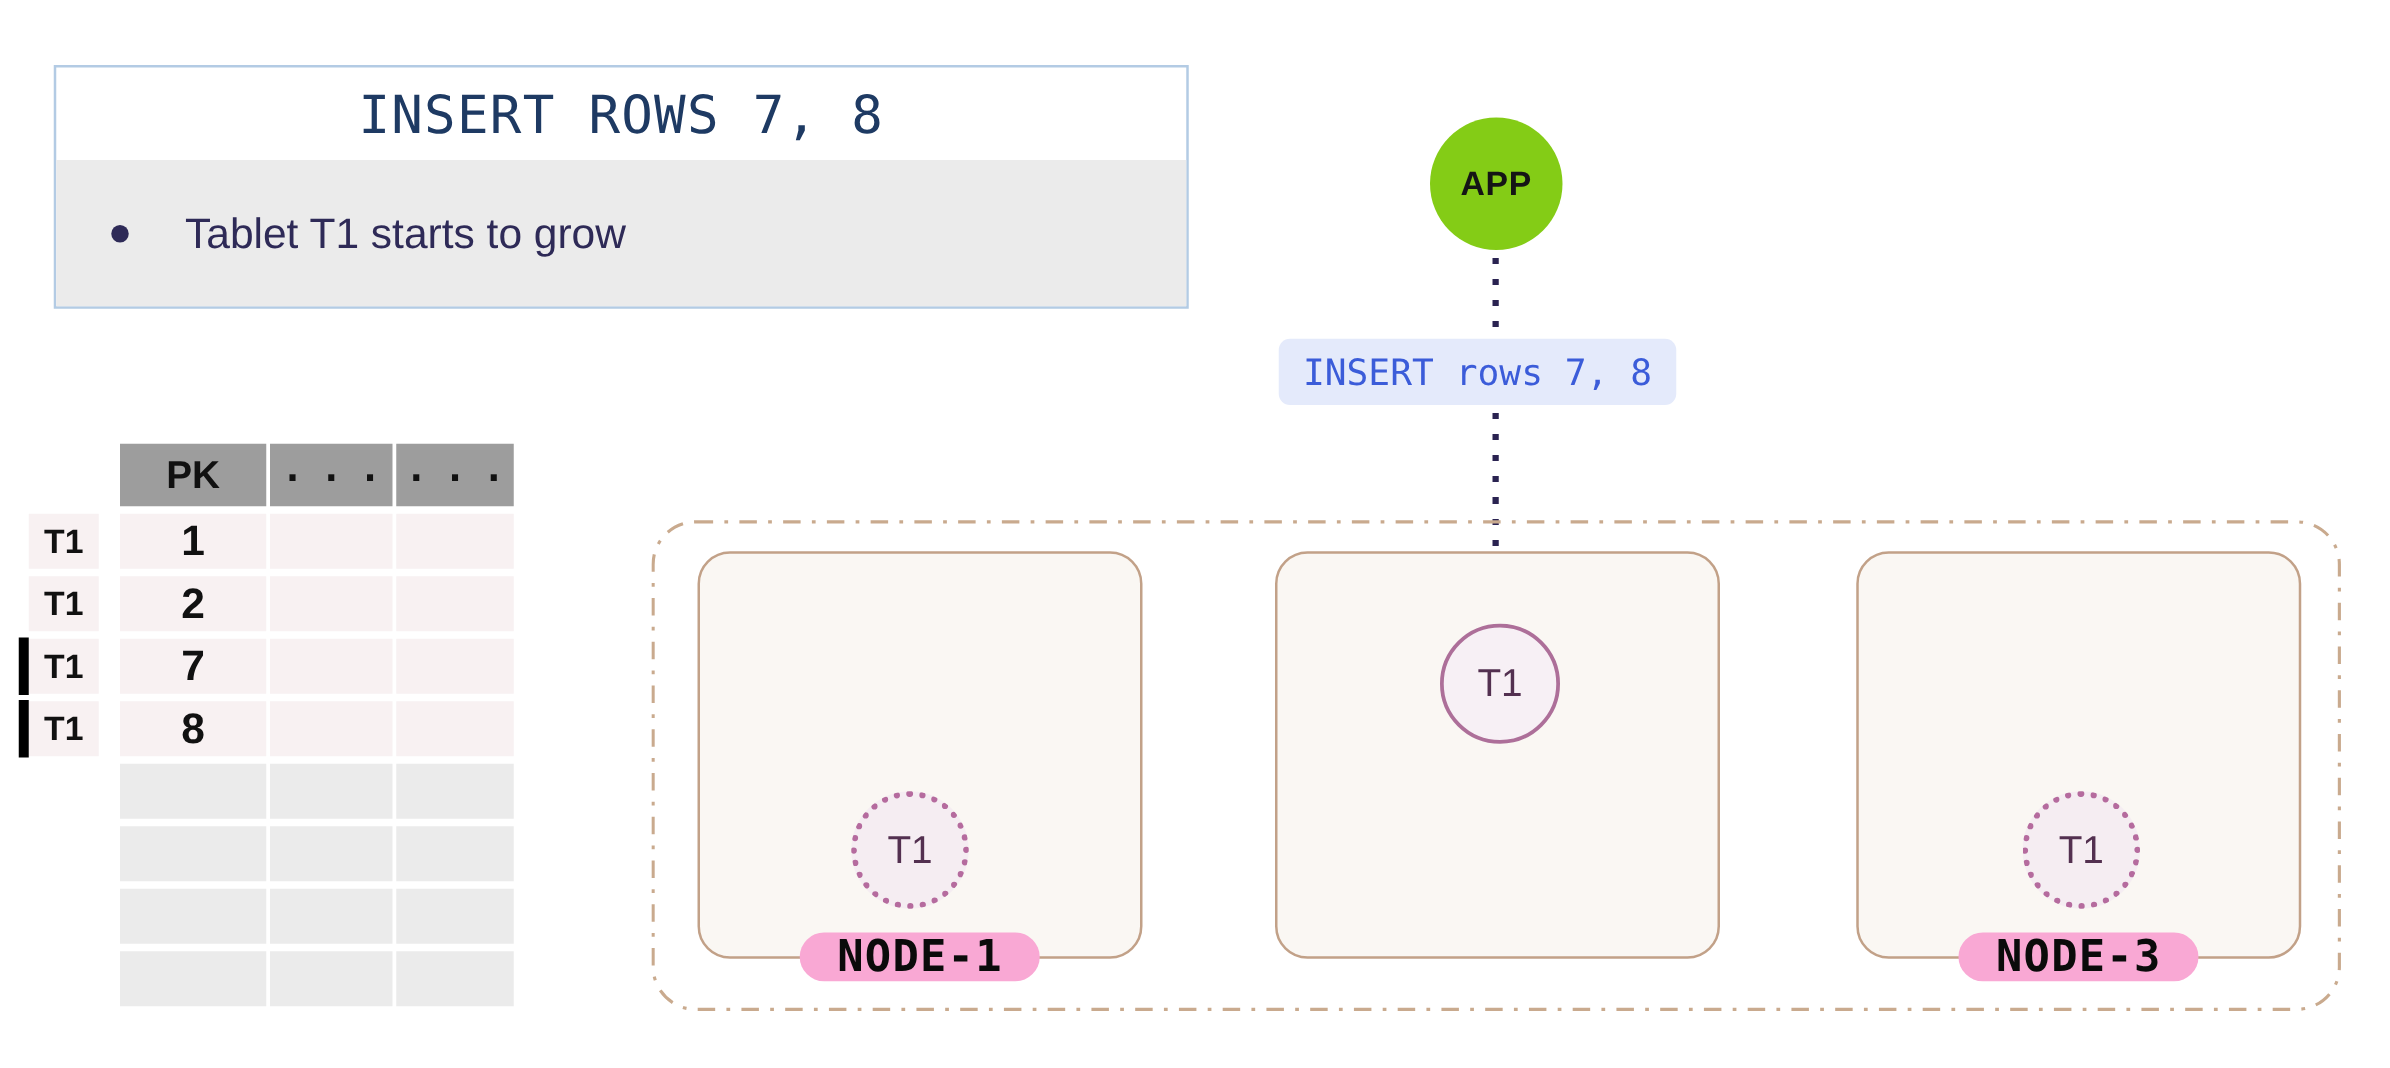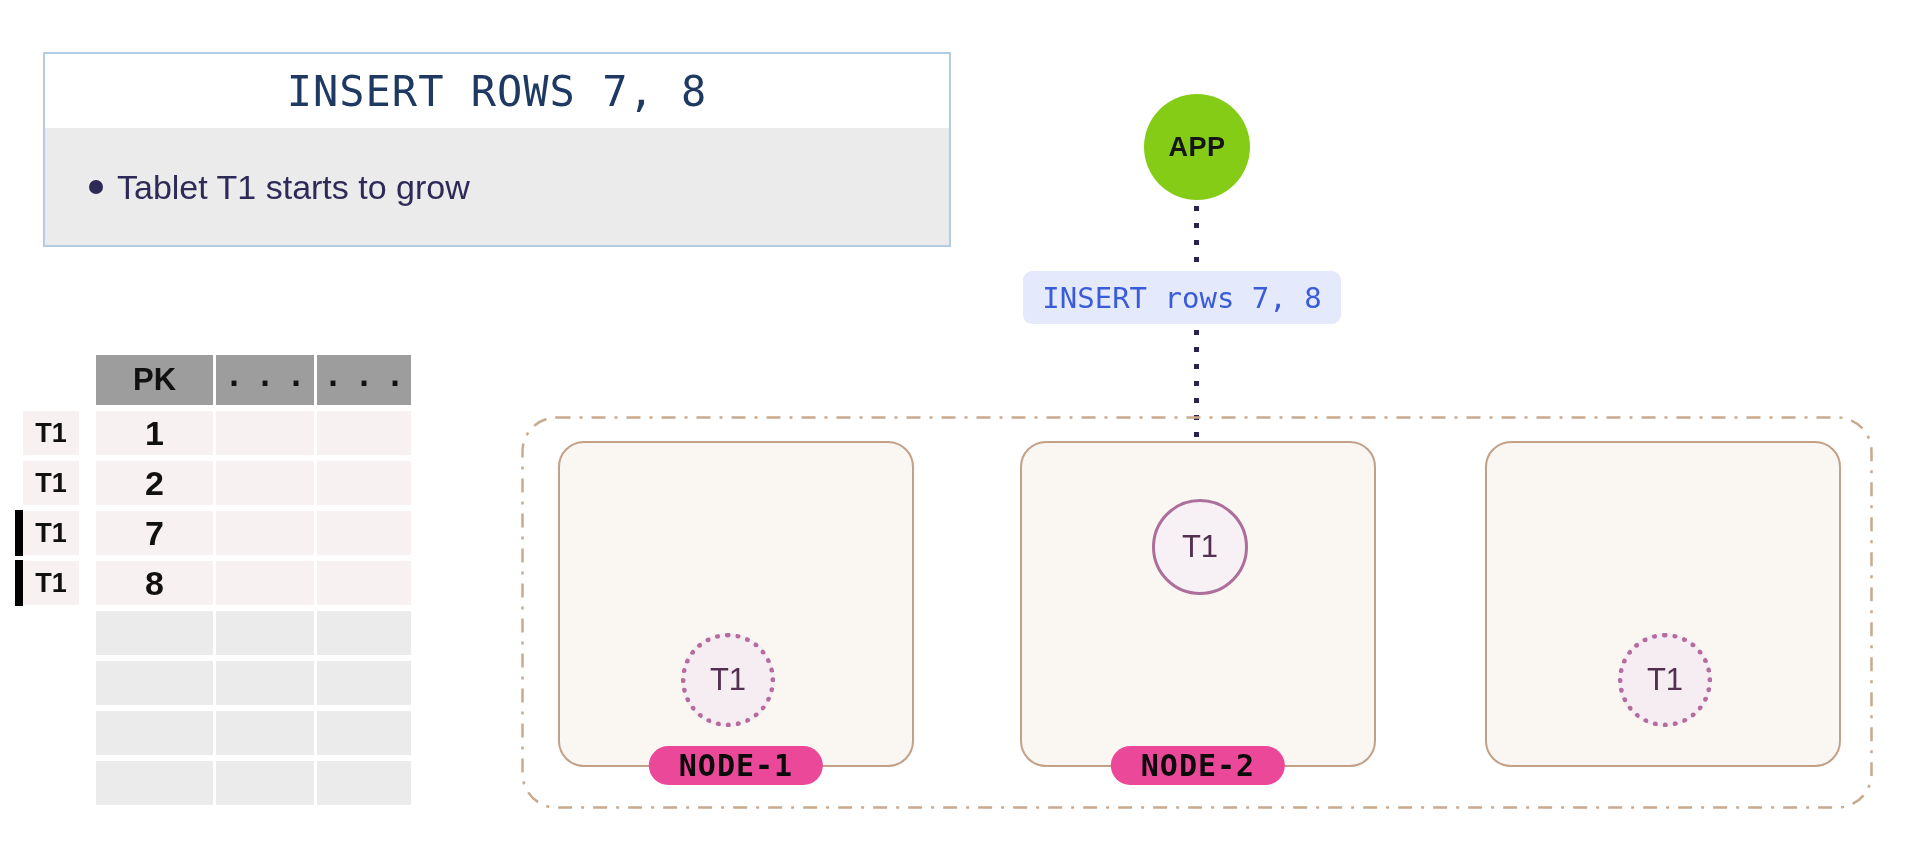--- a/index.html
+++ b/index.html
@@ -30,21 +30,21 @@
     letter-spacing: 1px;
     color: #1e3a63;
   }
   .info-bullets {
     flex: 1;
     background: #ebebeb;
     display: flex; flex-direction: column; justify-content: center;
     gap: 17px;
     padding-left: 44px;
   }
-  .bullet-row { display: flex; align-items: center; gap: 14px; }
+  .bullet-row { display: flex; align-items: center; gap: 45px; }
   .bullet-dot {
     width: 14px; height: 14px; border-radius: 50%;
     background: #2e2a57; flex: 0 0 auto;
   }
   .bullet-text {
     font-size: 34px; color: #2e2a57; line-height: 1;
   }
 
   
   .pk-grid {
@@ -132,25 +132,25 @@
   }
   .node-1 { left: 558px; }
   .node-2 { left: 1020px; }
   .node-3 { left: 1485px; }
   .node-pill {
     position: absolute;
     left: 50%; bottom: -20px;
     transform: translateX(-50%);
     height: 39px;
     padding: 0 30px;
-    background: #ec4899;
+    background: #f9a8d4;
     border-radius: 20px;
     display: flex; align-items: center; justify-content: center;
     font-family: "DejaVu Sans Mono", monospace;
-    font-weight: bold; font-size: 30px; color: #0b0b0b;
+    font-weight: bold; font-size: 35px; color: #0b0b0b;
     letter-spacing: 1px;
     white-space: nowrap;
   }
   .tablet-circle {
     position: absolute;
     display: flex; align-items: center; justify-content: center;
     border-radius: 50%;
     font-size: 31px; font-weight: 500; color: #533050;
   }
   .tablet-follower {
@@ -243,20 +243,20 @@
     <rect x="1.5" y="1.5" width="1349" height="390" rx="34" fill="none" stroke="#c9aa8e" stroke-width="2.5" stroke-dasharray="14 9 3 9"></rect>
   </svg>
 
   <div class="node-box node-1">
     <div class="tablet-circle tablet-follower">T1</div>
     <div class="node-pill">NODE-1</div>
   </div>
 
   <div class="node-box node-2">
     <div class="tablet-circle tablet-leader">T1</div>
-    <div class="node-pill">NODE-2</div>
   </div>
 
   <div class="node-box node-3">
     <div class="tablet-circle tablet-follower">T1</div>
+    <div class="node-pill">NODE-3</div>
   </div>
 
 </div>
 
 </body></html>

